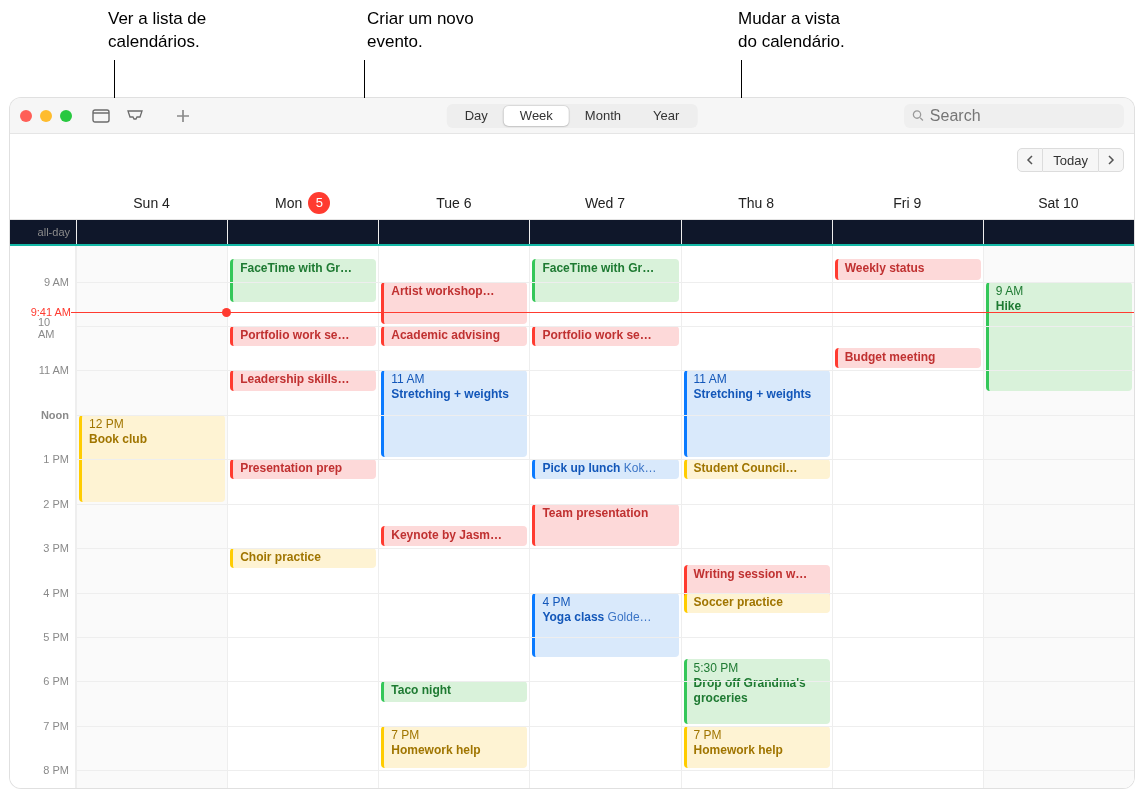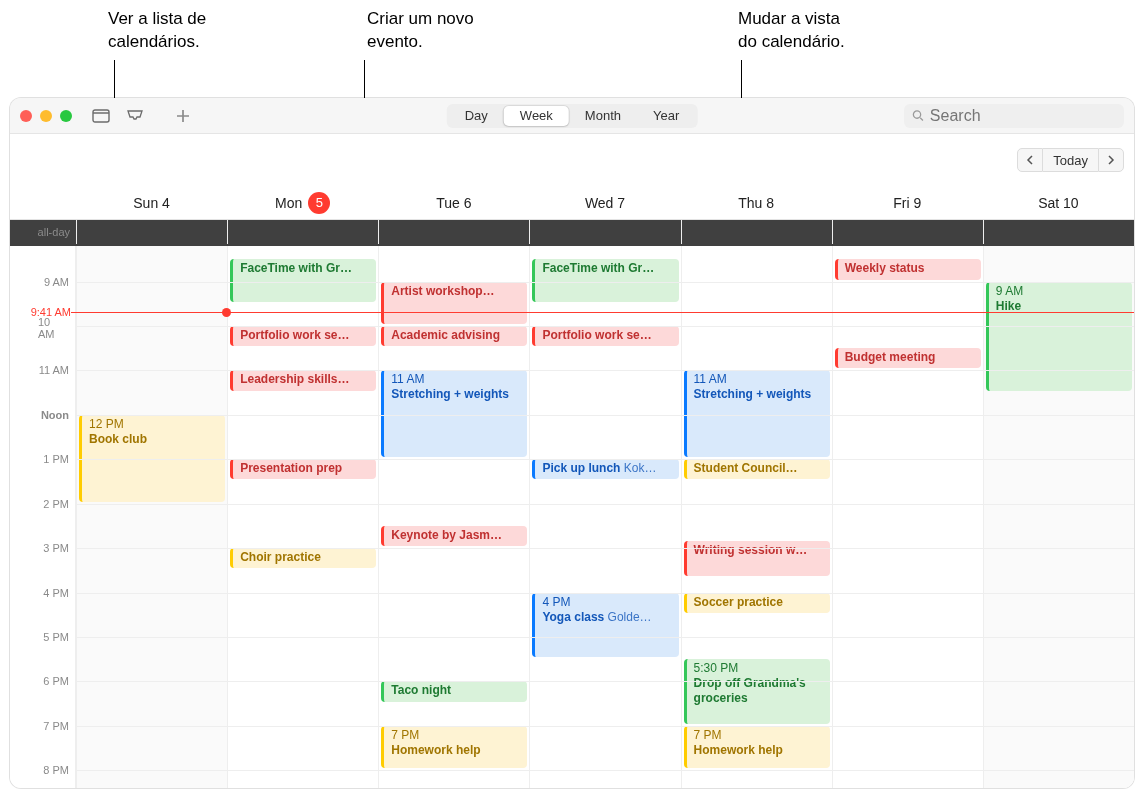--- a/index.html
+++ b/index.html
@@ -151,22 +151,22 @@
     background:#ff3b30; color:#fff; border-radius:50%;
     width:22px; height:22px; display:inline-flex;
     align-items:center; justify-content:center; margin-left:6px;
     font-weight:500; font-size: 13px;
   }
 
   .allday-row {
     display:grid;
     grid-template-columns: 66px repeat(7, 1fr);
     height: 26px;
-    background:#404040;
-    border-bottom: 2px solid #404040;
+    background:#0f172a;
+    border-bottom: 2px solid #14b8a6;
   }
   .allday-row .lbl {
     font-size:11px; color:#8b8b8b;
     display:flex; align-items:center; justify-content:flex-end;
     padding-right:6px;
   }
   .allday-row .cell { border-left:1px solid #eee; }
 
   .grid {
     position: relative;
@@ -385,26 +385,27 @@
         <div class="event ev-red" style="top: 79.9672px; height: 20.2131px;"><span>Academic advising</span></div>
         <div class="event ev-blue" style="top: 124.393px; height: 86.8525px;"><span class="tm">11 AM</span><span>Stretching + weights</span></div>
         <div class="event ev-red" style="top: 279.885px; height: 20.2131px;"><span>Keynote by Jasm…</span></div>
         <div class="event ev-green" style="top: 435.377px; height: 20.2131px;"><span>Taco night</span></div>
         <div class="event ev-yellow" style="top: 479.803px; height: 42.4262px;"><span class="tm">7 PM</span><span>Homework help</span></div>
       </div>
       <div class="daycol">
         <div class="event ev-green" style="top: 13.3279px; height: 42.4262px;"><span>FaceTime with Gr…</span></div>
         <div class="event ev-red" style="top: 79.9672px; height: 20.2131px;"><span>Portfolio work se…</span></div>
         <div class="event ev-blue" style="top: 213.246px; height: 20.2131px;"><span>Pick up lunch</span> <span class="loc">Kok…</span></div>
+        <div class="event ev-red" style="top: 257.672px; height: 42.4262px;"><span>Team presentation</span></div>
         <div class="event ev-blue" style="top: 346.525px; height: 64.6393px;"><span class="tm">4 PM</span><span>Yoga class</span> <span class="loc">Golde…</span></div>
       </div>
       <div class="daycol">
         <div class="event ev-blue" style="top: 124.393px; height: 86.8525px;"><span class="tm">11 AM</span><span>Stretching + weights</span></div>
         <div class="event ev-yellow" style="top: 213.246px; height: 20.2131px;"><span>Student Council…</span></div>
-        <div class="event ev-red" style="top: 295px; height: 35px;"><span>Writing session w…</span></div>
+        <div class="event ev-red" style="top: 319px; height: 35px;"><span>Writing session w…</span></div>
         <div class="event ev-yellow" style="top: 346.525px; height: 20.2131px;"><span>Soccer practice</span></div>
         <div class="event ev-green" style="top: 413.164px; height: 64.6393px;"><span class="tm">5:30 PM</span><span>Drop off Grandma's groceries</span></div>
         <div class="event ev-yellow" style="top: 479.803px; height: 42.4262px;"><span class="tm">7 PM</span><span>Homework help</span></div>
       </div>
       <div class="daycol">
         <div class="event ev-red" style="top: 13.3279px; height: 20.2131px;"><span>Weekly status</span></div>
         <div class="event ev-red" style="top: 102.18px; height: 20.2131px;"><span>Budget meeting</span></div>
       </div>
       <div class="daycol weekend">
         <div class="event ev-green" style="top: 35.541px; height: 109.066px;"><span class="tm">9 AM</span><span>Hike</span></div>

